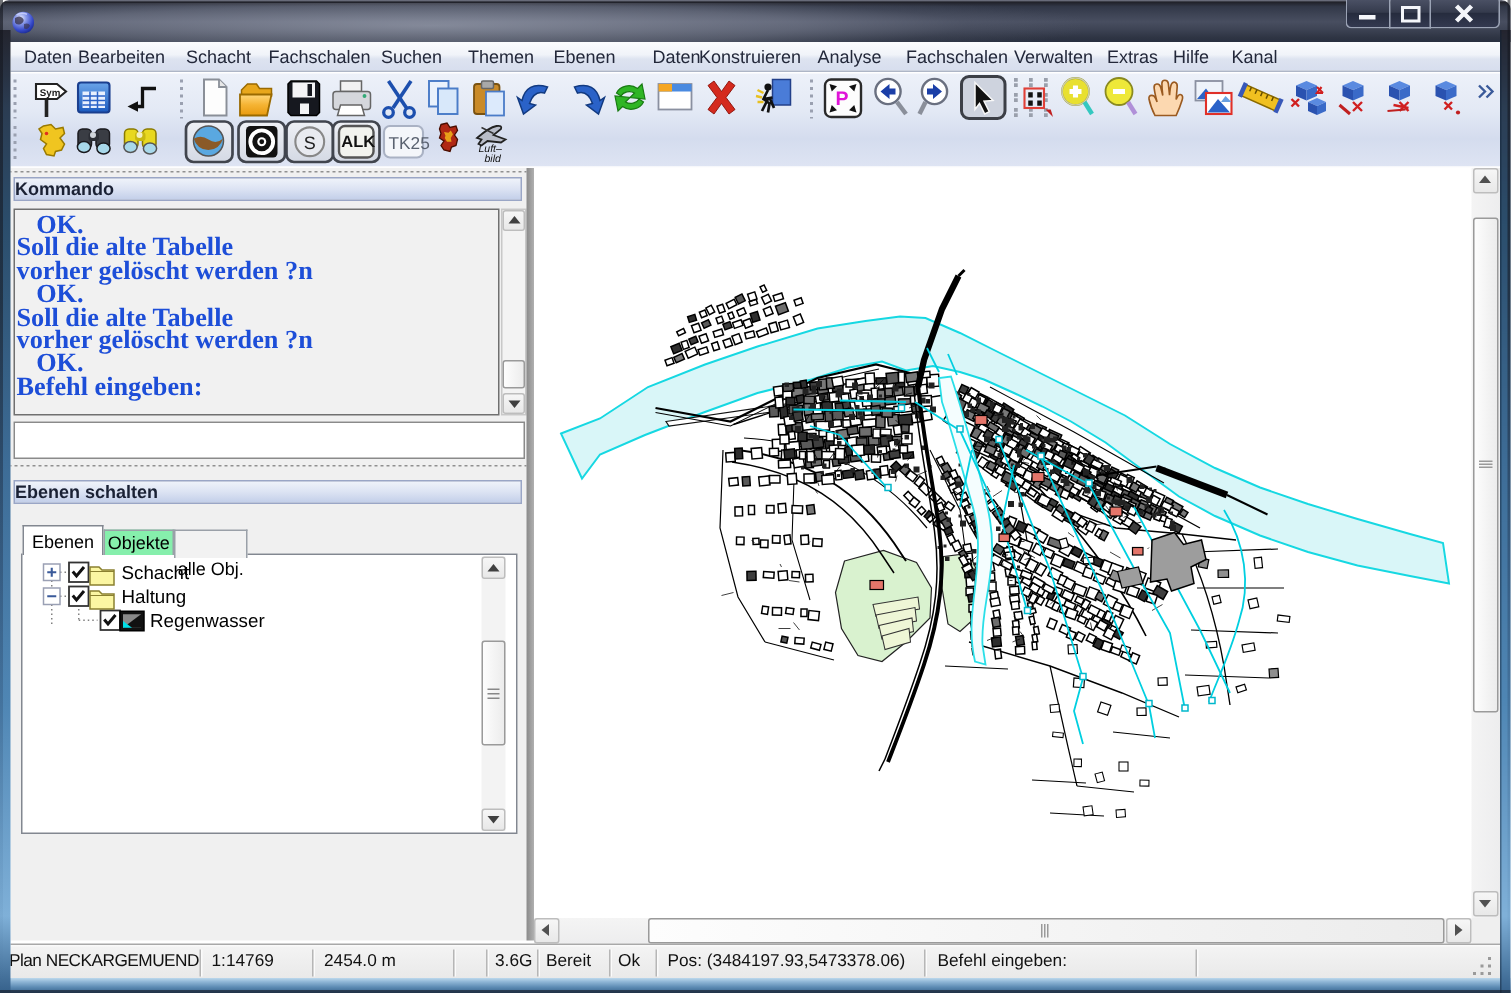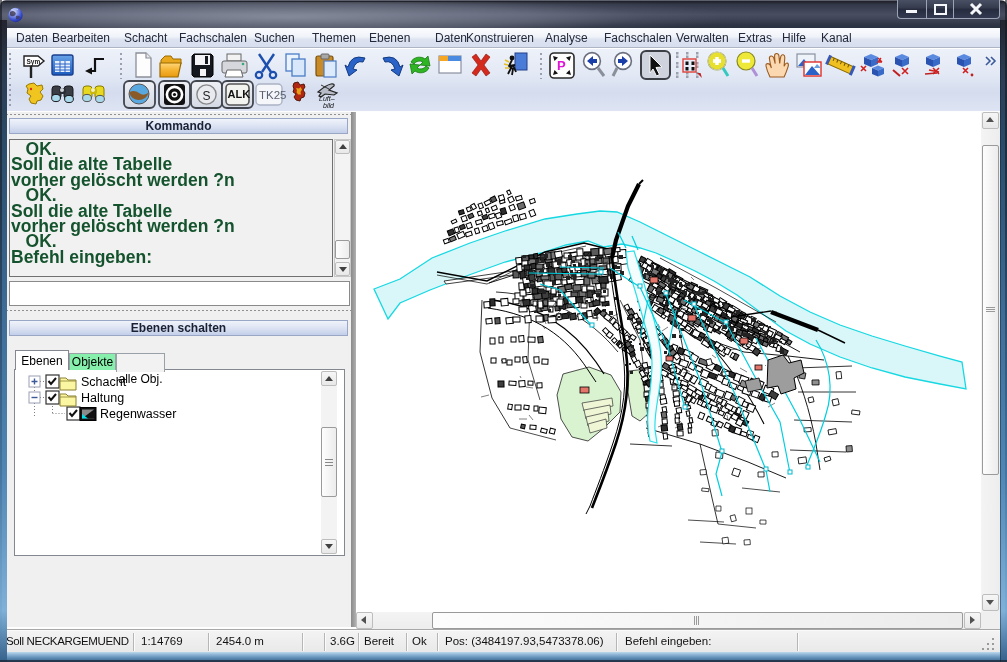--- a/index.html
+++ b/index.html
@@ -22,24 +22,24 @@
 #fl2{left:0;top:0;width:2px;height:662px;background:linear-gradient(rgba(20,22,30,.6) 0%,rgba(20,22,30,.55) 30%,rgba(30,50,80,.35) 60%,rgba(60,100,140,.15) 85%,rgba(60,100,140,0) 100%)}
 #fr2{left:1005px;top:0;width:2px;height:662px;background:linear-gradient(rgba(20,22,30,.6) 0%,rgba(20,22,30,.55) 30%,rgba(30,50,80,.35) 60%,rgba(60,100,140,.15) 85%,rgba(60,100,140,0) 100%)}
 #fb2{left:0;top:660px;width:1007px;height:2px;background:rgba(20,22,30,.6)}
 
 #menu{left:7px;top:28px;width:993px;height:20px;background:linear-gradient(#fbfcfe 0%,#f0f3f9 45%,#dde3f0 60%,#d7deee 100%);border-bottom:1px solid #aeb6c6}
 .mi{position:absolute;top:3px;font-size:12px;color:#23283a}
 
 #tbar{left:7px;top:49px;width:993px;height:63px;background:linear-gradient(#edf1f9 0%,#e3e9f5 40%,#d4dcee 70%,#dee4f3 100%);border-bottom:1px solid #fdfdfe}
 
 #lpanel{left:7px;top:112px;width:344px;height:515px;background:#f0f0f0}
-.ptitle{left:2px;width:339px;height:16px;background:linear-gradient(#eff3fa 0%,#dce3f3 50%,#c3cfe9 100%);border:1px solid #9aa6c6;text-align:center;font-size:12px;font-weight:bold;color:#1a2134}
+.ptitle{left:2px;width:339px;height:16px;background:linear-gradient(#eff3fa 0%,#dce3f3 50%,#c3cfe9 100%);border:1px solid #9aa6c6;font-size:12px;font-weight:bold;color:#1a2134}
 .dotline{left:0px;width:344px;height:3px;background-image:repeating-linear-gradient(90deg,#909090 0 1px,transparent 1px 3px);background-size:4px 1px;background-repeat:repeat-x;background-position:0 1px}
 #console{left:2px;top:27px;width:324px;height:138px;background:#f1f1f1;border:1px solid #707070}
-#ctext{left:1px;top:2px;font-family:Liberation Sans, sans-serif;font-weight:bold;font-size:17.5px;line-height:15.4px;color:#14532d;white-space:pre}
+#ctext{left:1px;top:2px;font-family:Liberation Serif, serif;font-weight:bold;font-size:17.5px;line-height:15.4px;color:#1d4ed8;white-space:pre}
 #cinput{left:2px;top:169px;width:341px;height:25px;background:#fff;border:1px solid #8a8a8a}
 
 .sb{background:#f3f3f3}
 .sbtn{position:absolute;background:linear-gradient(#f6f6f6,#e8e8e8);border:1px solid #bdbdbd;border-radius:2px}
 .sthumb{position:absolute;background:linear-gradient(90deg,#fdfdfd,#ececec);border:1px solid #9a9a9a;border-radius:2px}
 .arr{position:absolute;width:0;height:0}
 
 .tab{position:absolute;font-size:12px;color:#000;text-align:center}
 
 #treebox{left:7px;top:257px;width:331px;height:187px;background:#fff;border:1px solid #828790}
@@ -1556,21 +1556,21 @@
 <div class="abs" style="left:356px;top:612px;width:625px;height:17px;background:linear-gradient(#f4f4f4,#ededee)"></div>
     <div class="abs" style="left:981px;top:612px;width:19px;height:17px;background:#efefef"></div>
 <div class="sbtn abs" style="left:356px;top:612px;width:17px;height:17px"></div>
 <div class="arr abs" style="left:361px;top:616px;border-top:4px solid transparent;border-bottom:4px solid transparent;border-right:5px solid #505050"></div>
 <div class="sbtn abs" style="left:964px;top:612px;width:17px;height:17px"></div>
 <div class="arr abs" style="left:970px;top:616px;border-top:4px solid transparent;border-bottom:4px solid transparent;border-left:5px solid #505050"></div>
 <div class="sthumb abs" style="left:432px;top:612px;width:531px;height:17px"></div>
 <div class="abs" style="left:694px;top:616px;width:1px;height:9px;background:#9a9a9a;box-shadow:2px 0 0 #9a9a9a,4px 0 0 #9a9a9a"></div>
 
 <div id="status" class="abs">
- <span class="sf" style="left:-1px;letter-spacing:-.35px">Soll NECKARGEMUEND</span>
+ <span class="sf" style="left:-1px;letter-spacing:-.35px">Plan NECKARGEMUEND</span>
       <span class="sf" style="left:134px">1:14769</span>
  <span class="sf" style="left:209px">2454.0 m</span>
  <span class="sf" style="left:323px">3.6G</span>
  <span class="sf" style="left:357px">Bereit</span>
  <span class="sf" style="left:405px">Ok</span>
  <span class="sf" style="left:438px">Pos: (3484197.93,5473378.06)</span>
  <span class="sf" style="left:618px">Befehl eingeben:</span>
  <span class="ssep" style="left:126px"></span>
       <span class="ssep" style="left:201px"></span>
  <span class="ssep" style="left:295px"></span>

